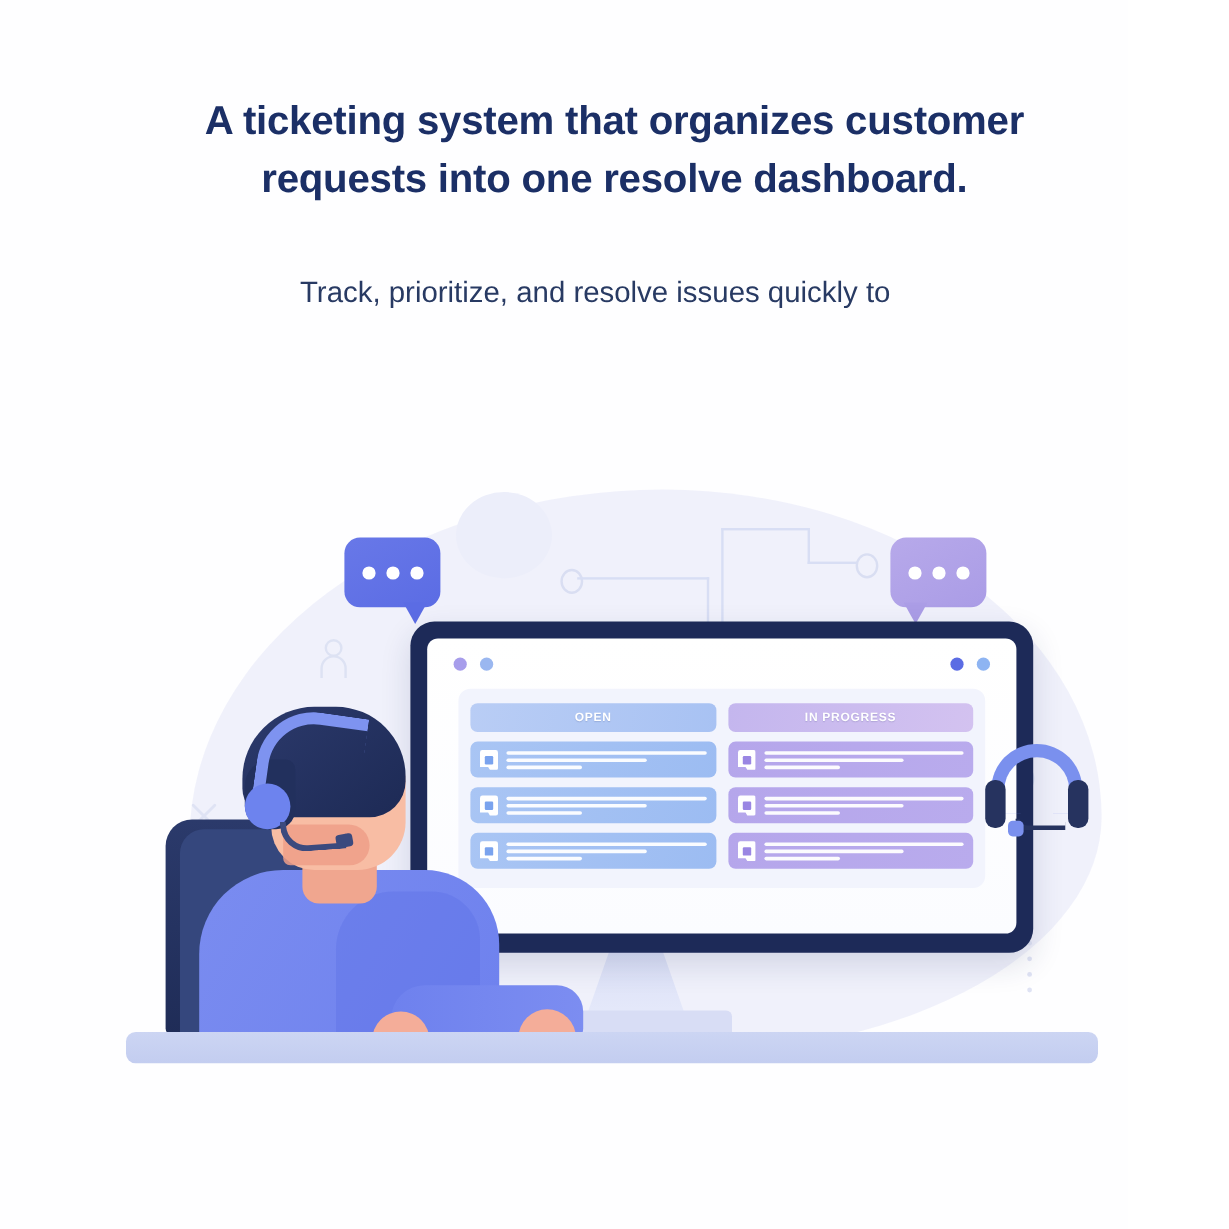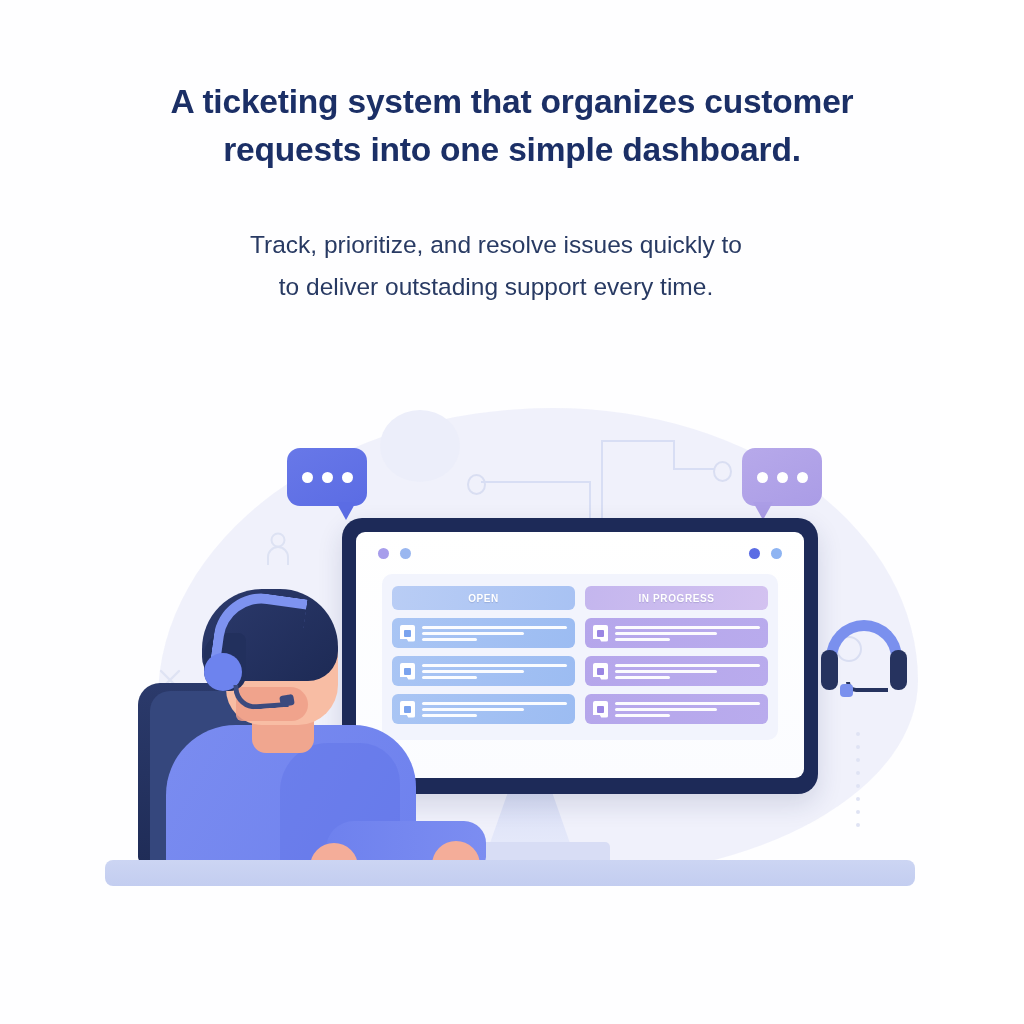--- a/index.html
+++ b/index.html
@@ -78,20 +78,21 @@
     position:absolute;left:11px;bottom:-14px;width:0;height:0;
     border-left:10px solid transparent;border-right:10px solid transparent;
     border-top:18px solid #ab9de6;
   }
 
   
   .monitor{
     position:absolute;left:342px;top:138px;width:476px;height:276px;
     background:#1d2a58;border-radius:20px;
     box-shadow:0 10px 26px rgba(30,45,95,.14);
+    padding-left:43px;
   }
   .screen{
     position:absolute;left:14px;top:14px;right:14px;bottom:16px;
     background:linear-gradient(180deg,#ffffff,#fbfcff);
     border-radius:9px;overflow:hidden;
   }
   .win-dots{position:absolute;display:flex;gap:11px;top:16px;}
   .win-dots.left{left:22px;}
   .win-dots.right{right:22px;}
   .win-dots i{width:11px;height:11px;border-radius:50%;display:block;}
@@ -252,26 +253,25 @@
     border-radius:3px;background:#3b4a7e;transform:rotate(-10deg);
   }
 </style>
 </head>
 <body>
 
 <div id="stage">
 
   <div class="headline">
     <span>A ticketing system that organizes customer</span>
-    <span class="l2">requests into one simple dashboard.</span>
+    <span class="l2">requests into one resolve dashboard.</span>
   </div>
 
   <div class="subtitle">
     <span>Track, prioritize, and resolve issues quickly to</span>
-    <span class="l2">to deliver outstading support every time.</span>
   </div>
 
   <div id="illu">
 
     <div class="blob"></div>
     <div class="blob-circle"></div>
 
     <svg class="ghost-user" viewBox="0 0 26 34">
       <circle cx="13" cy="8" r="6.5" fill="none" stroke="#dde2f3" stroke-width="2"></circle>
       <path d="M3 33 v-8 a10 10 0 0 1 20 0 v8" fill="none" stroke="#dde2f3" stroke-width="2"></path>

